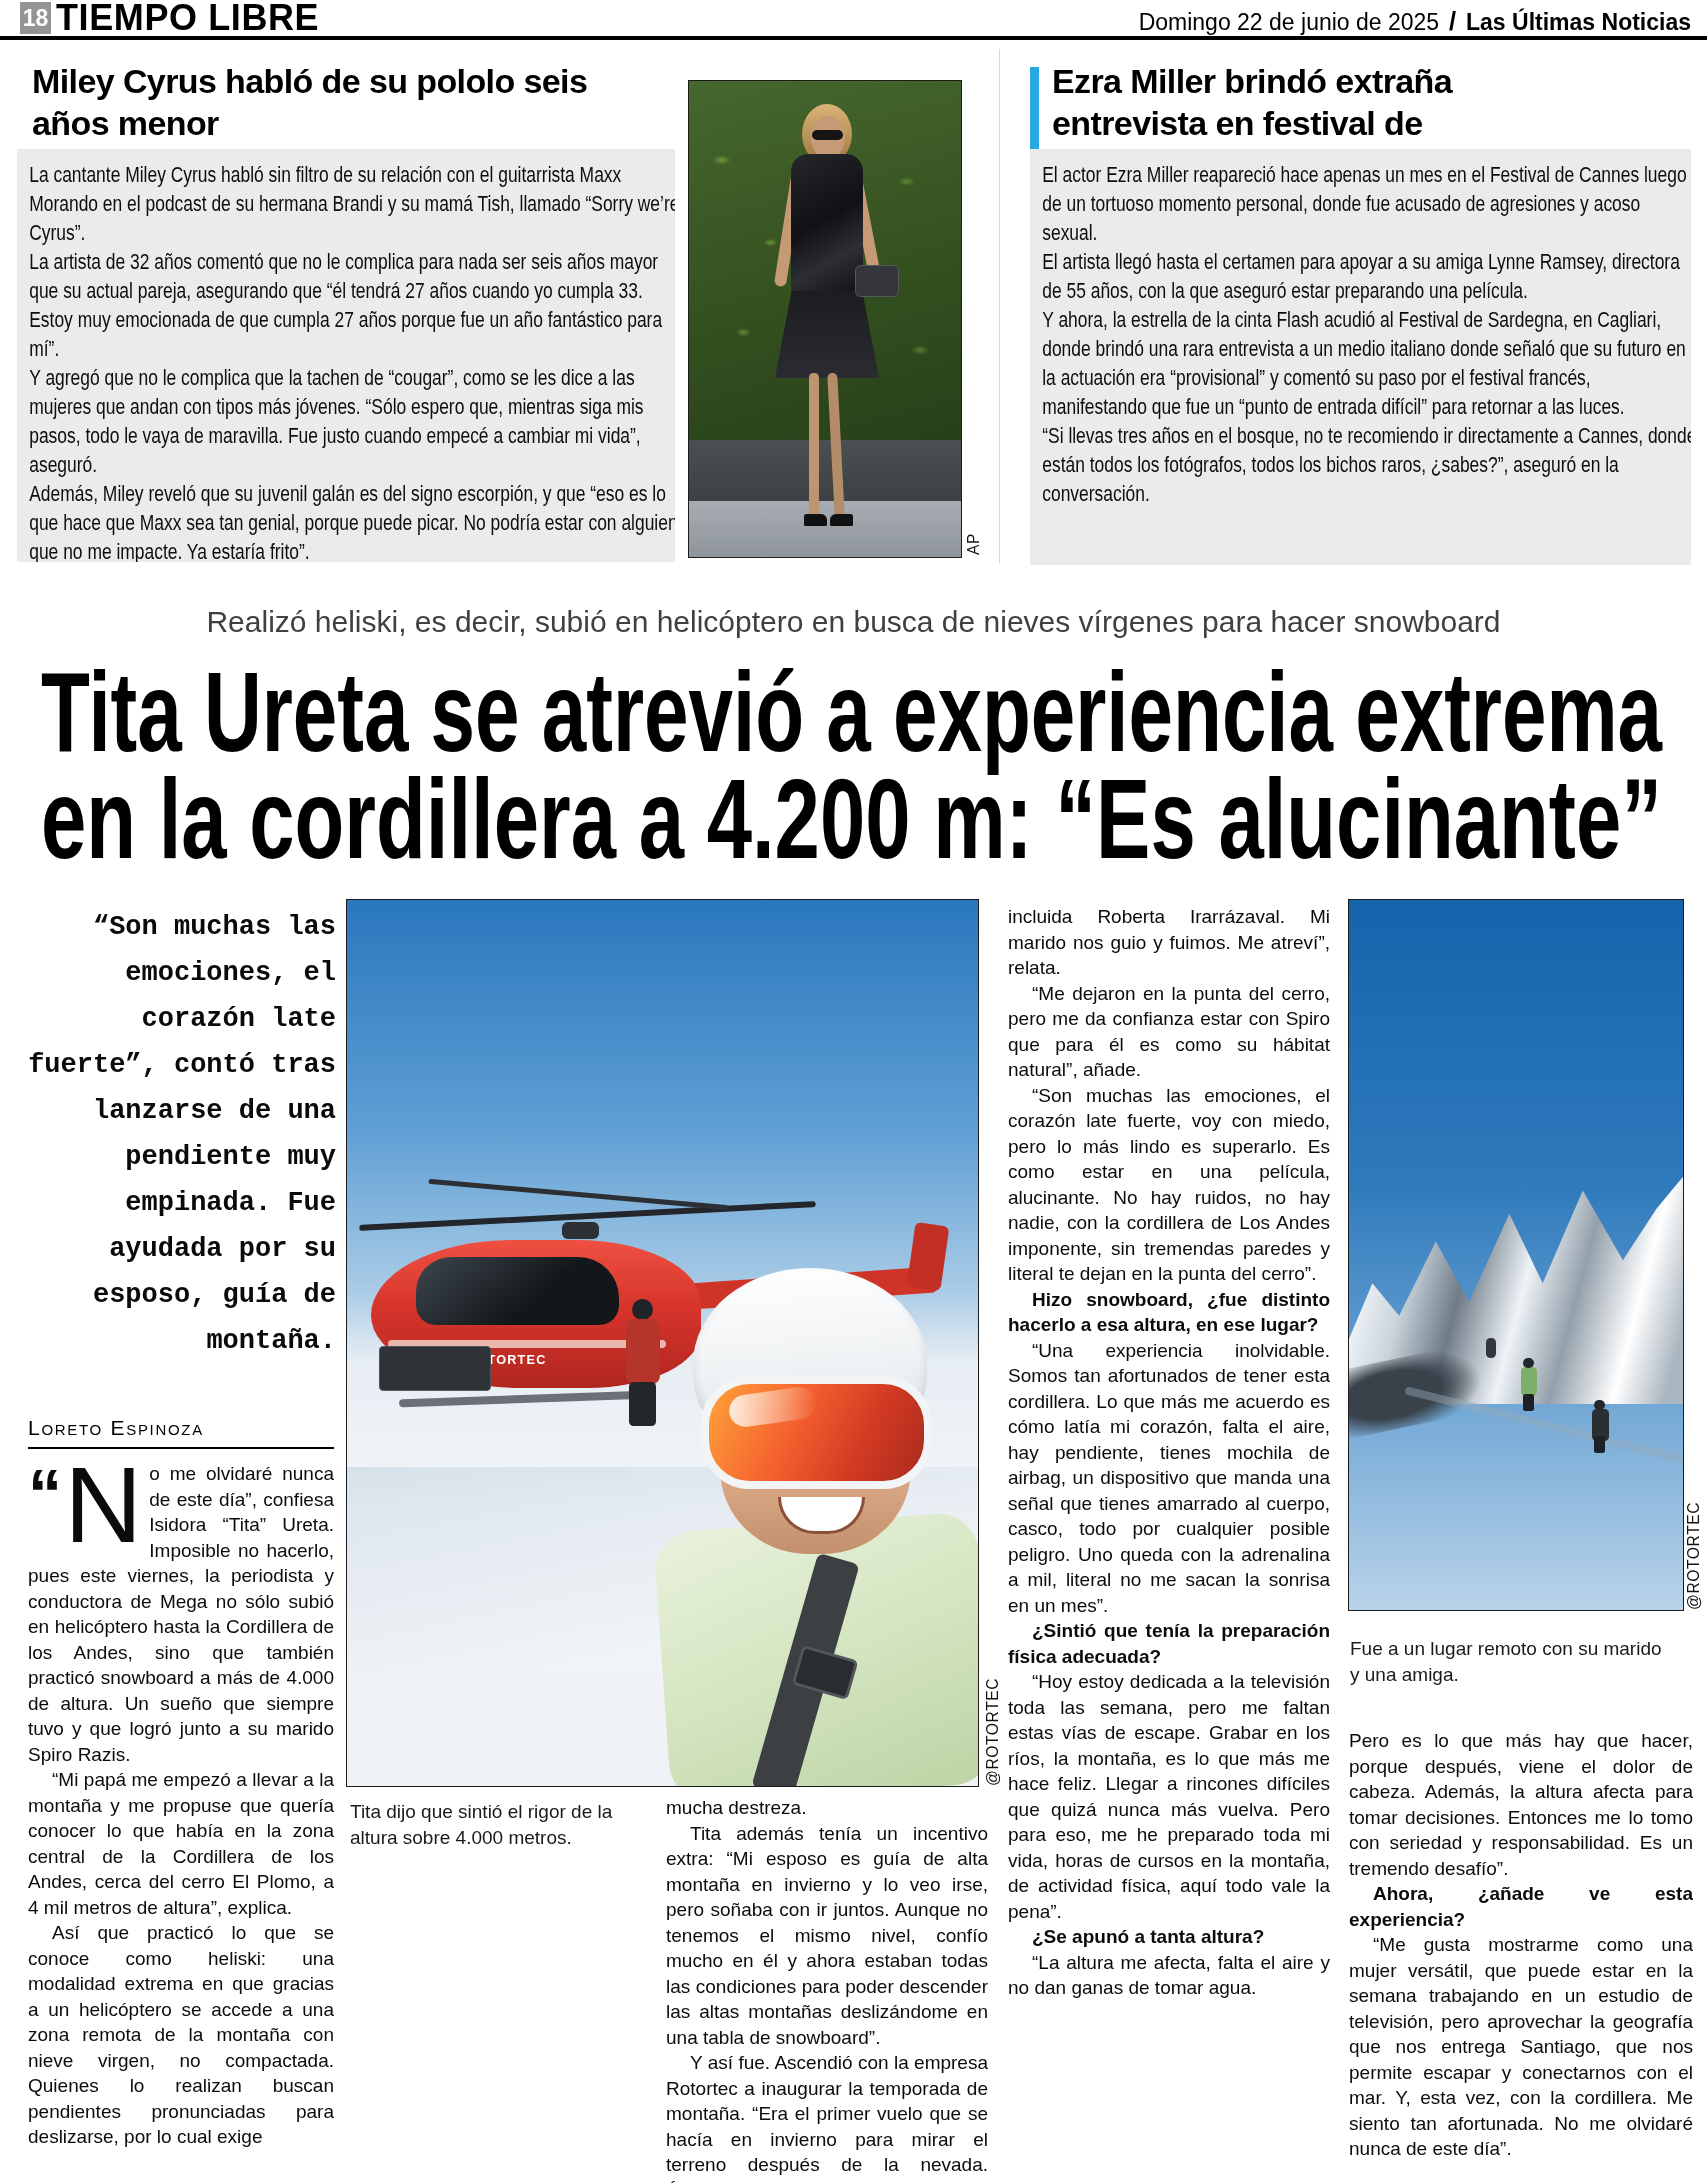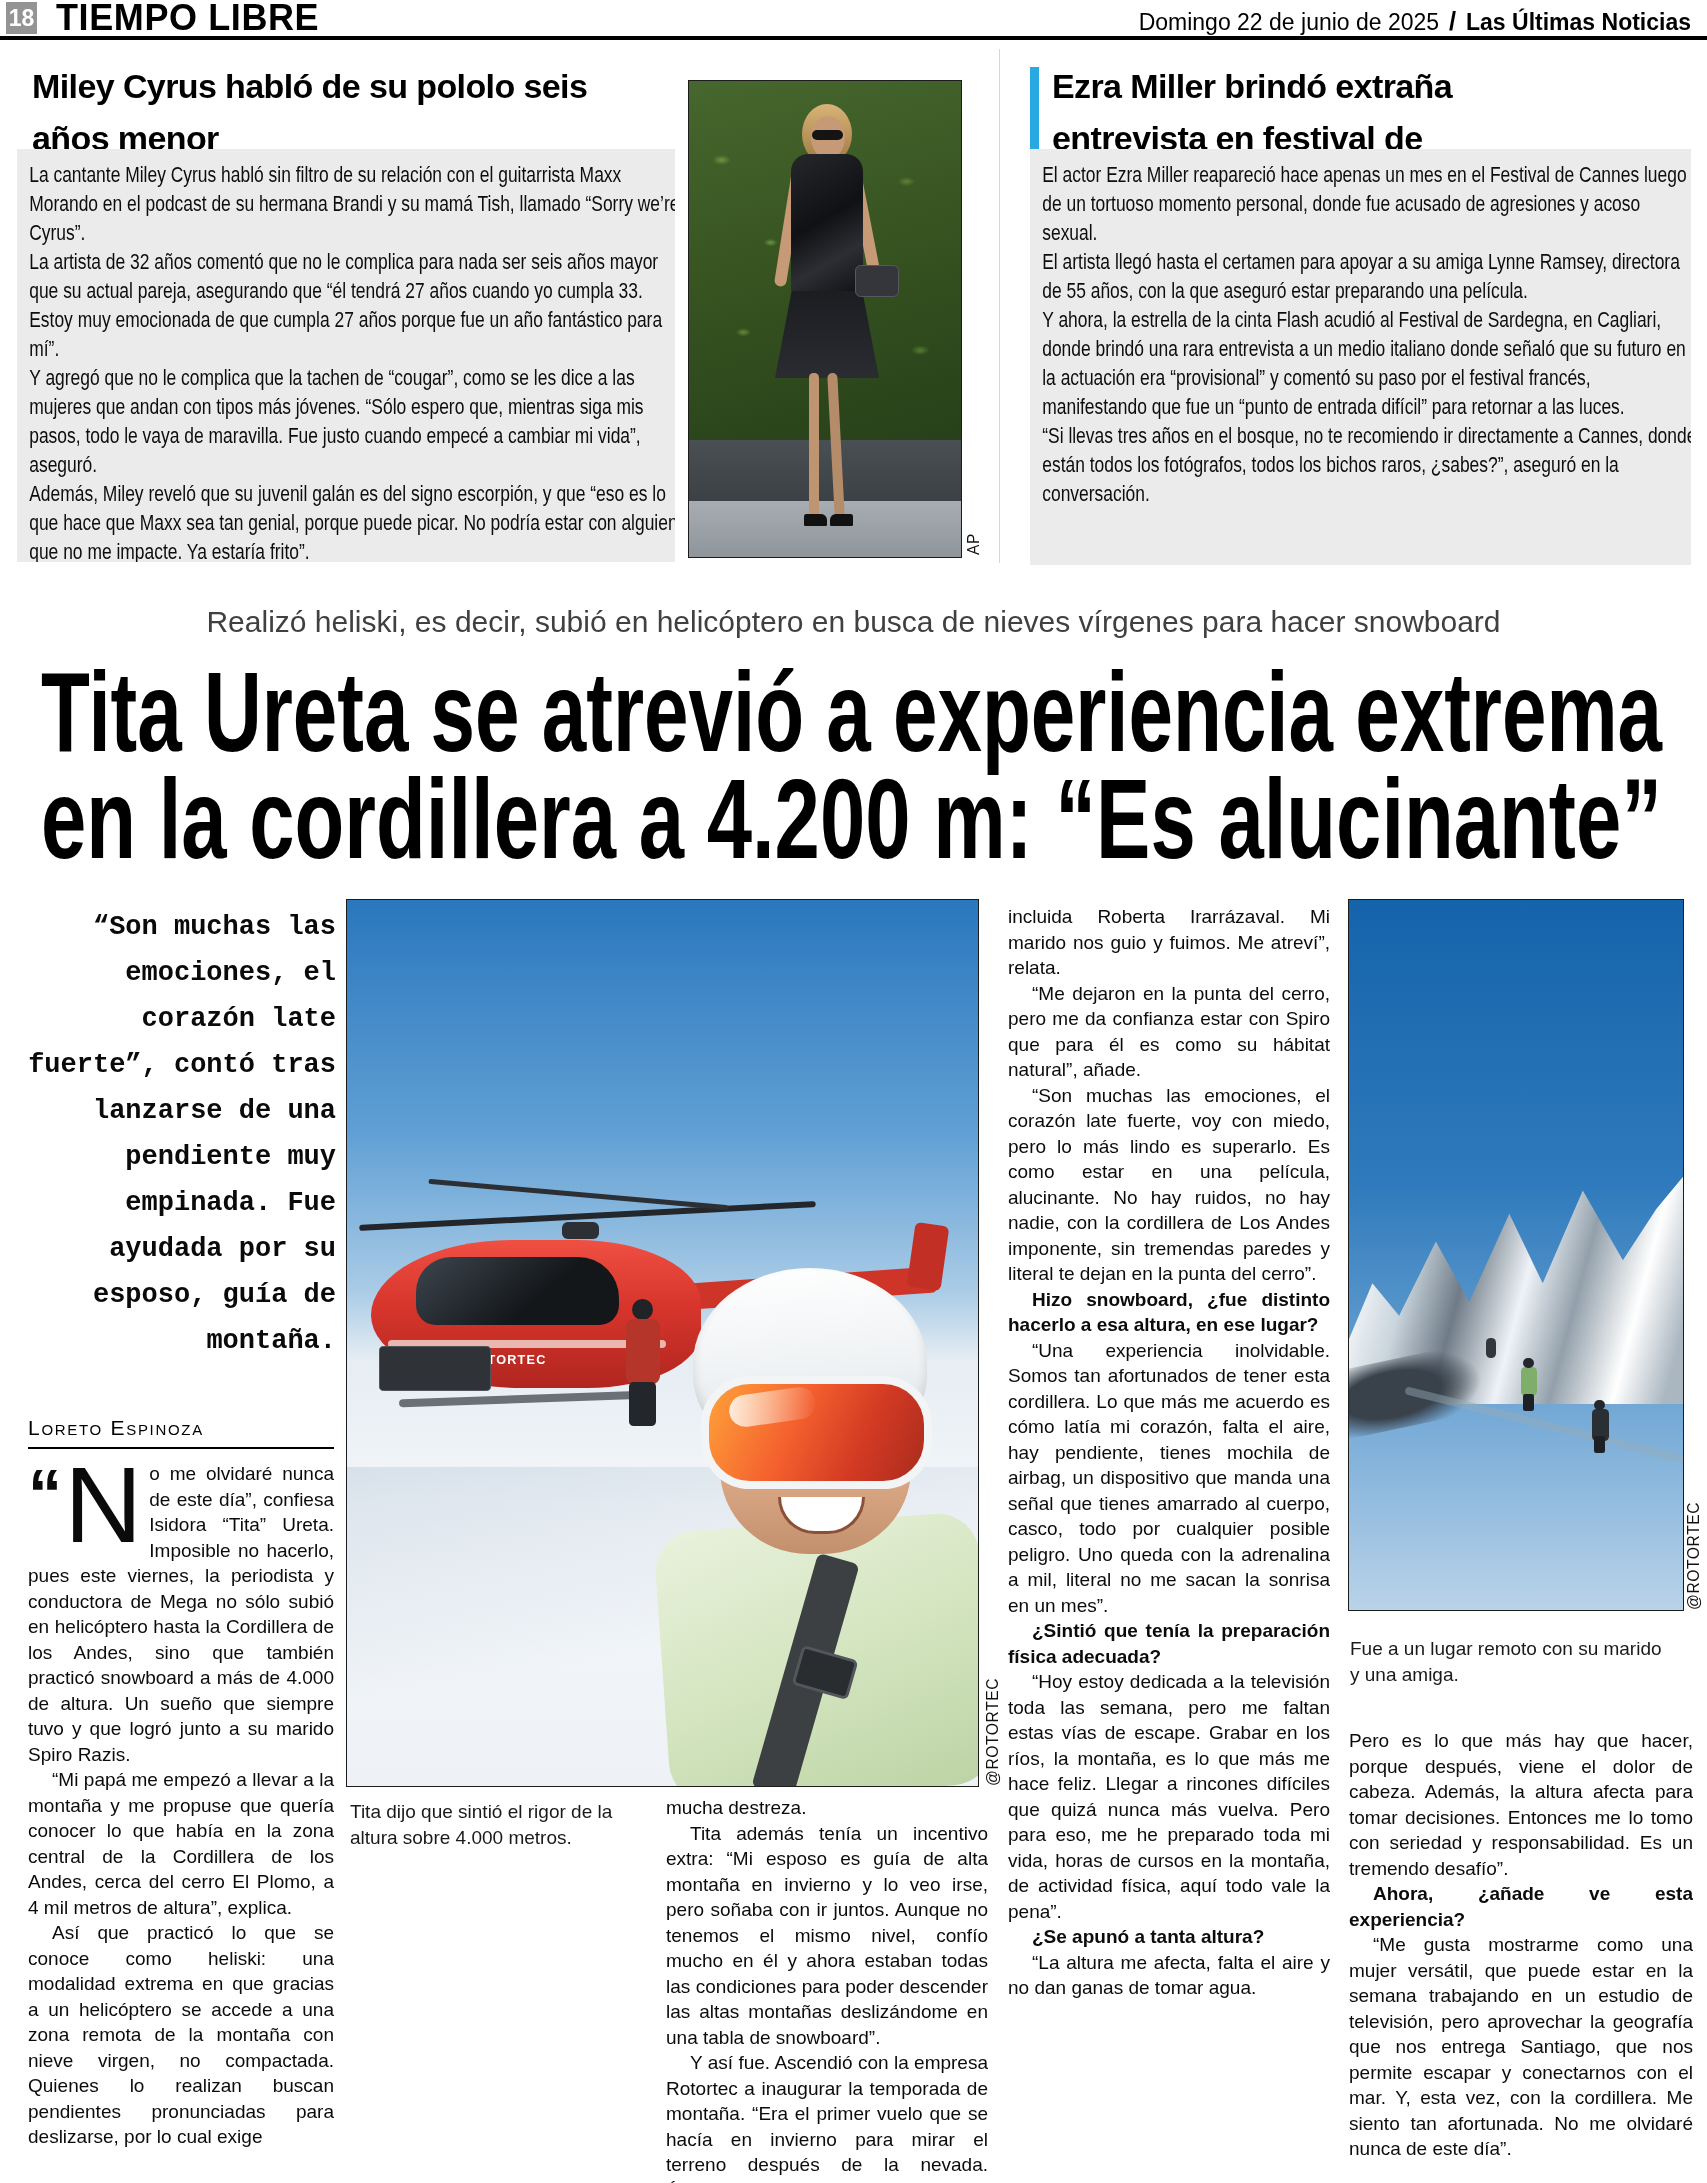--- a/index.html
+++ b/index.html
@@ -1,31 +1,31 @@
 <!DOCTYPE html>
 <html lang="es" style="font-size:9.3px"><head>
 <meta charset="utf-8">
 <style>
   html,body{margin:0;padding:0;background:#fff;}
   .page{position:relative;width:1707px;height:2183px;background:#ffffff;overflow:hidden;
         font-family:"Liberation Sans",sans-serif;color:#000;}
   .abs{position:absolute;}
 
   
-  .pagenum{left:6px;top:2.3px;width:31px;height:32px;background:#949494;color:#fff;
+  .pagenum{left:20px;top:2.3px;width:31px;height:32px;background:#949494;color:#fff;
            font-size:23px;font-weight:bold;display:flex;align-items:center;justify-content:center;}
   .section-title{left:56px;top:-3.5px;font-size:36px;font-weight:bold;letter-spacing:0.6px;white-space:nowrap;}
   .dateline{right:16px;top:7px;font-size:23px;white-space:nowrap;}
   .dateline .d{font-weight:400;}
   .dateline .sep{font-weight:bold;font-size:25.5px;padding:0 3.5px;}
   .dateline .paper{font-weight:bold;}
   .header-rule{left:0;top:36px;width:1707px;height:3.5px;background:#000;}
 
   
-  .top-headline{font-weight:bold;line-height:52px;font-size:34px;letter-spacing:-0.6px;}
+  .top-headline{font-weight:bold;line-height:42px;font-size:34px;letter-spacing:-0.6px;}
   .gray-box{background:#ebebeb;}
   .box-text{width:807px;transform:scaleX(0.815);transform-origin:0 0;
             font-size:21.4px;line-height:29px;padding:11.6px 15px;color:#0d0d0d;}
   .box-text p{margin:0;}
   .vdivider{width:1.2px;background:#d7d7d7;}
   .blue-bar{width:8.7px;background:#29a9e1;}
 
   
   .kicker{left:0;top:605px;width:1707px;text-align:center;font-size:30px;color:#404040;}
   .headline-svg{left:41px;width:1628px;height:119px;}

